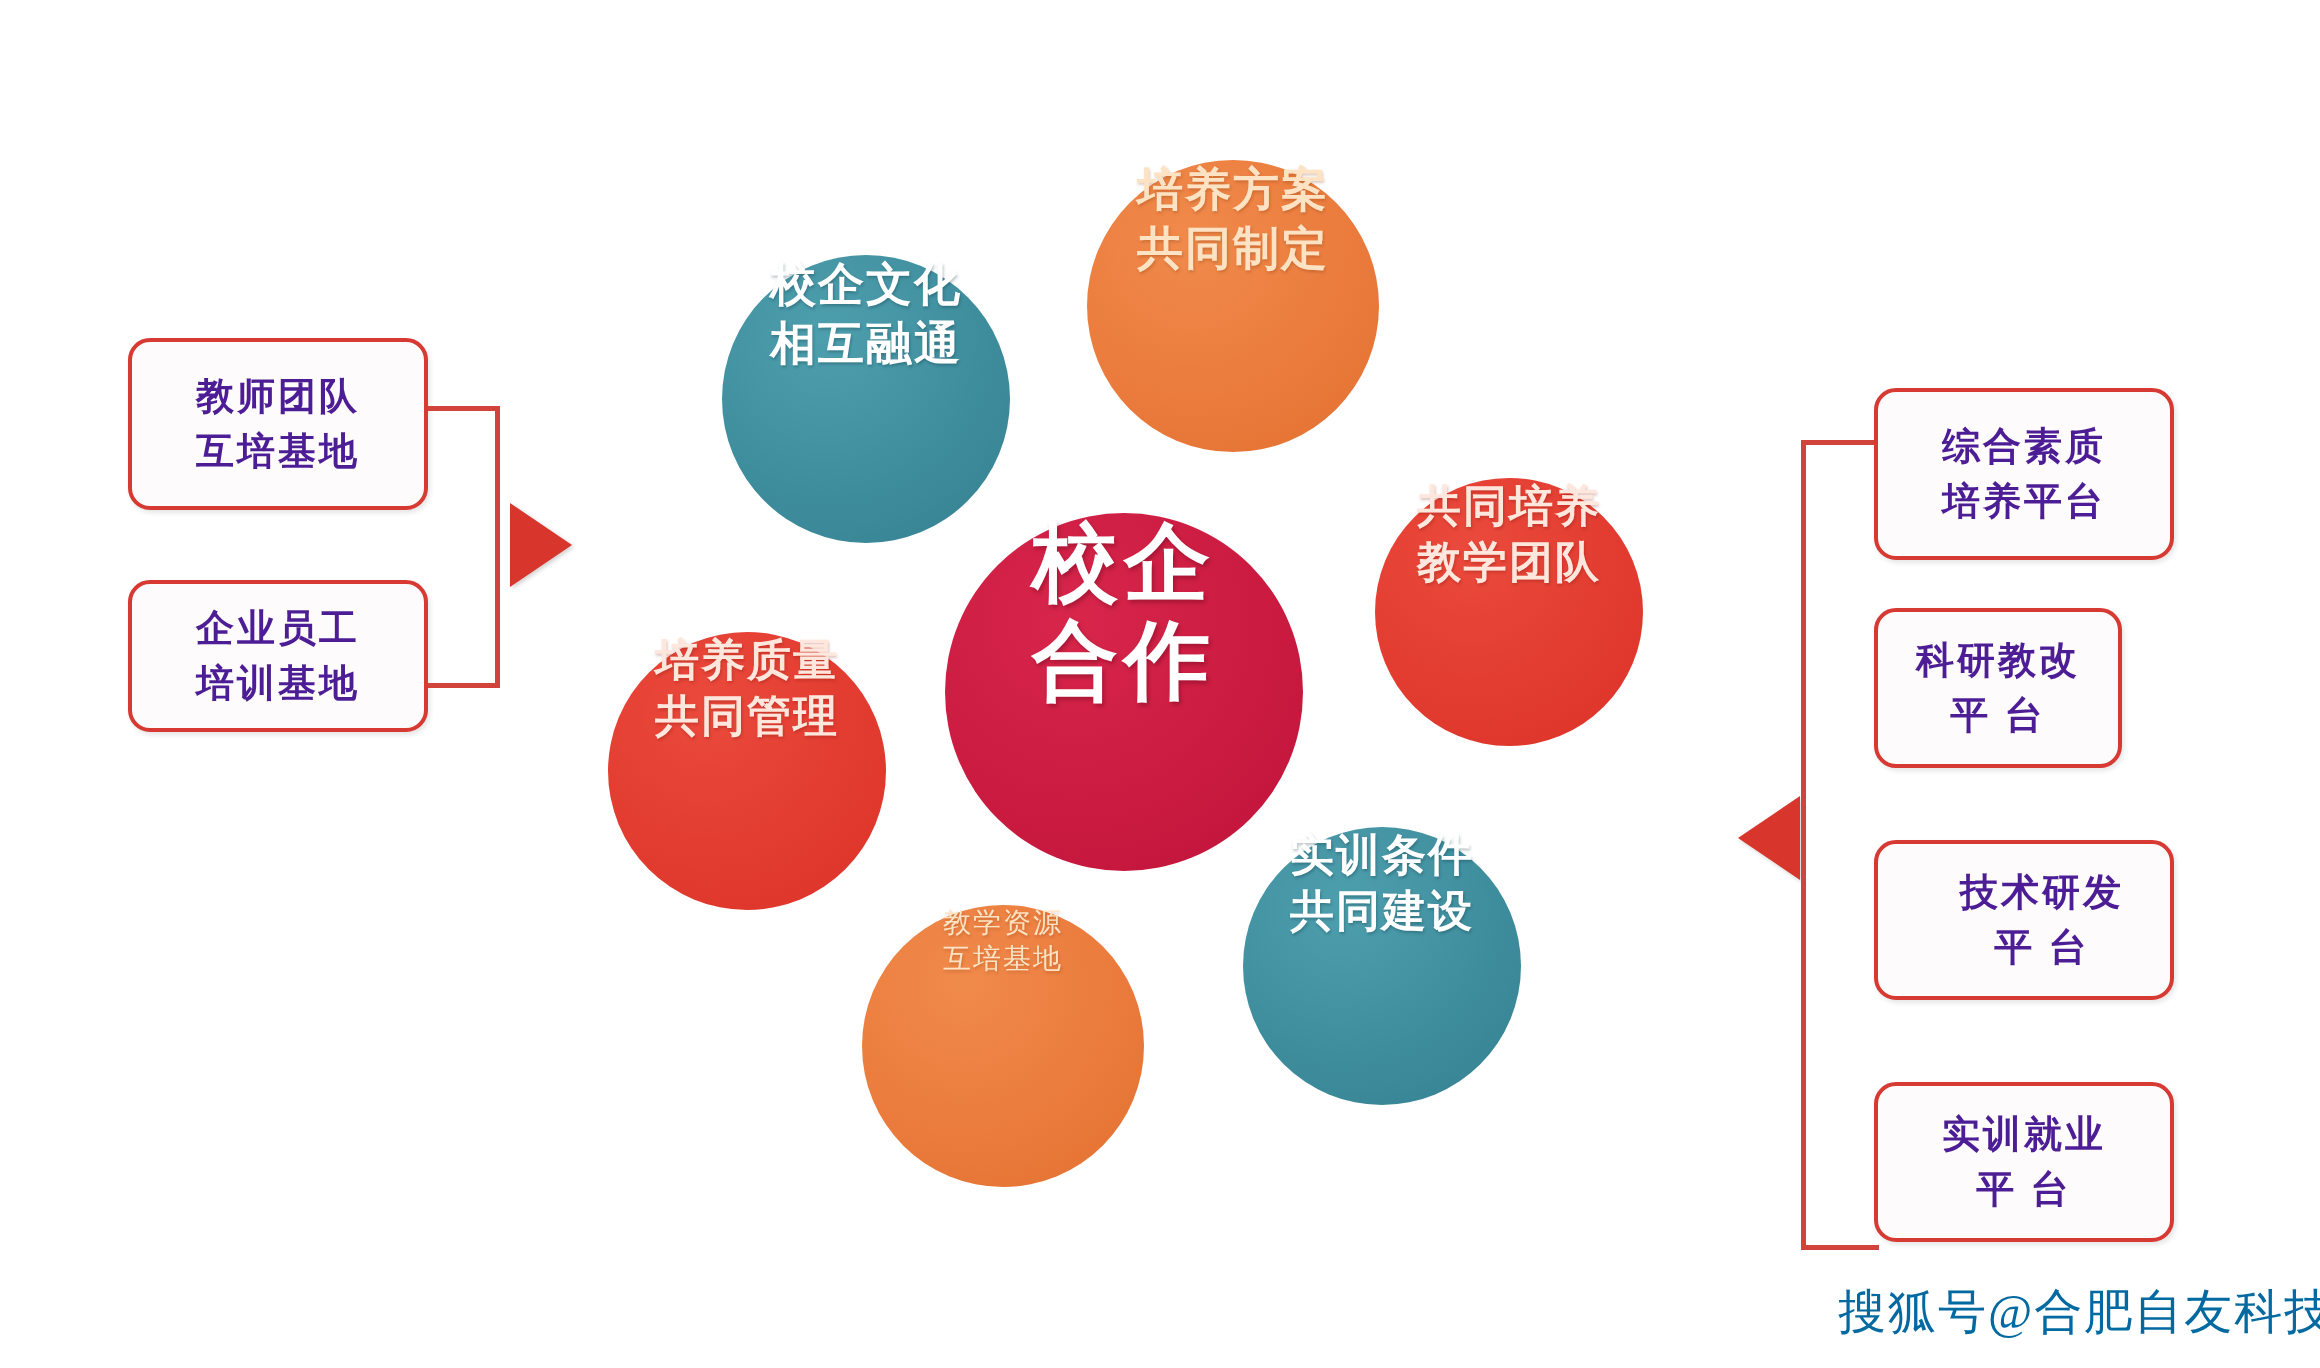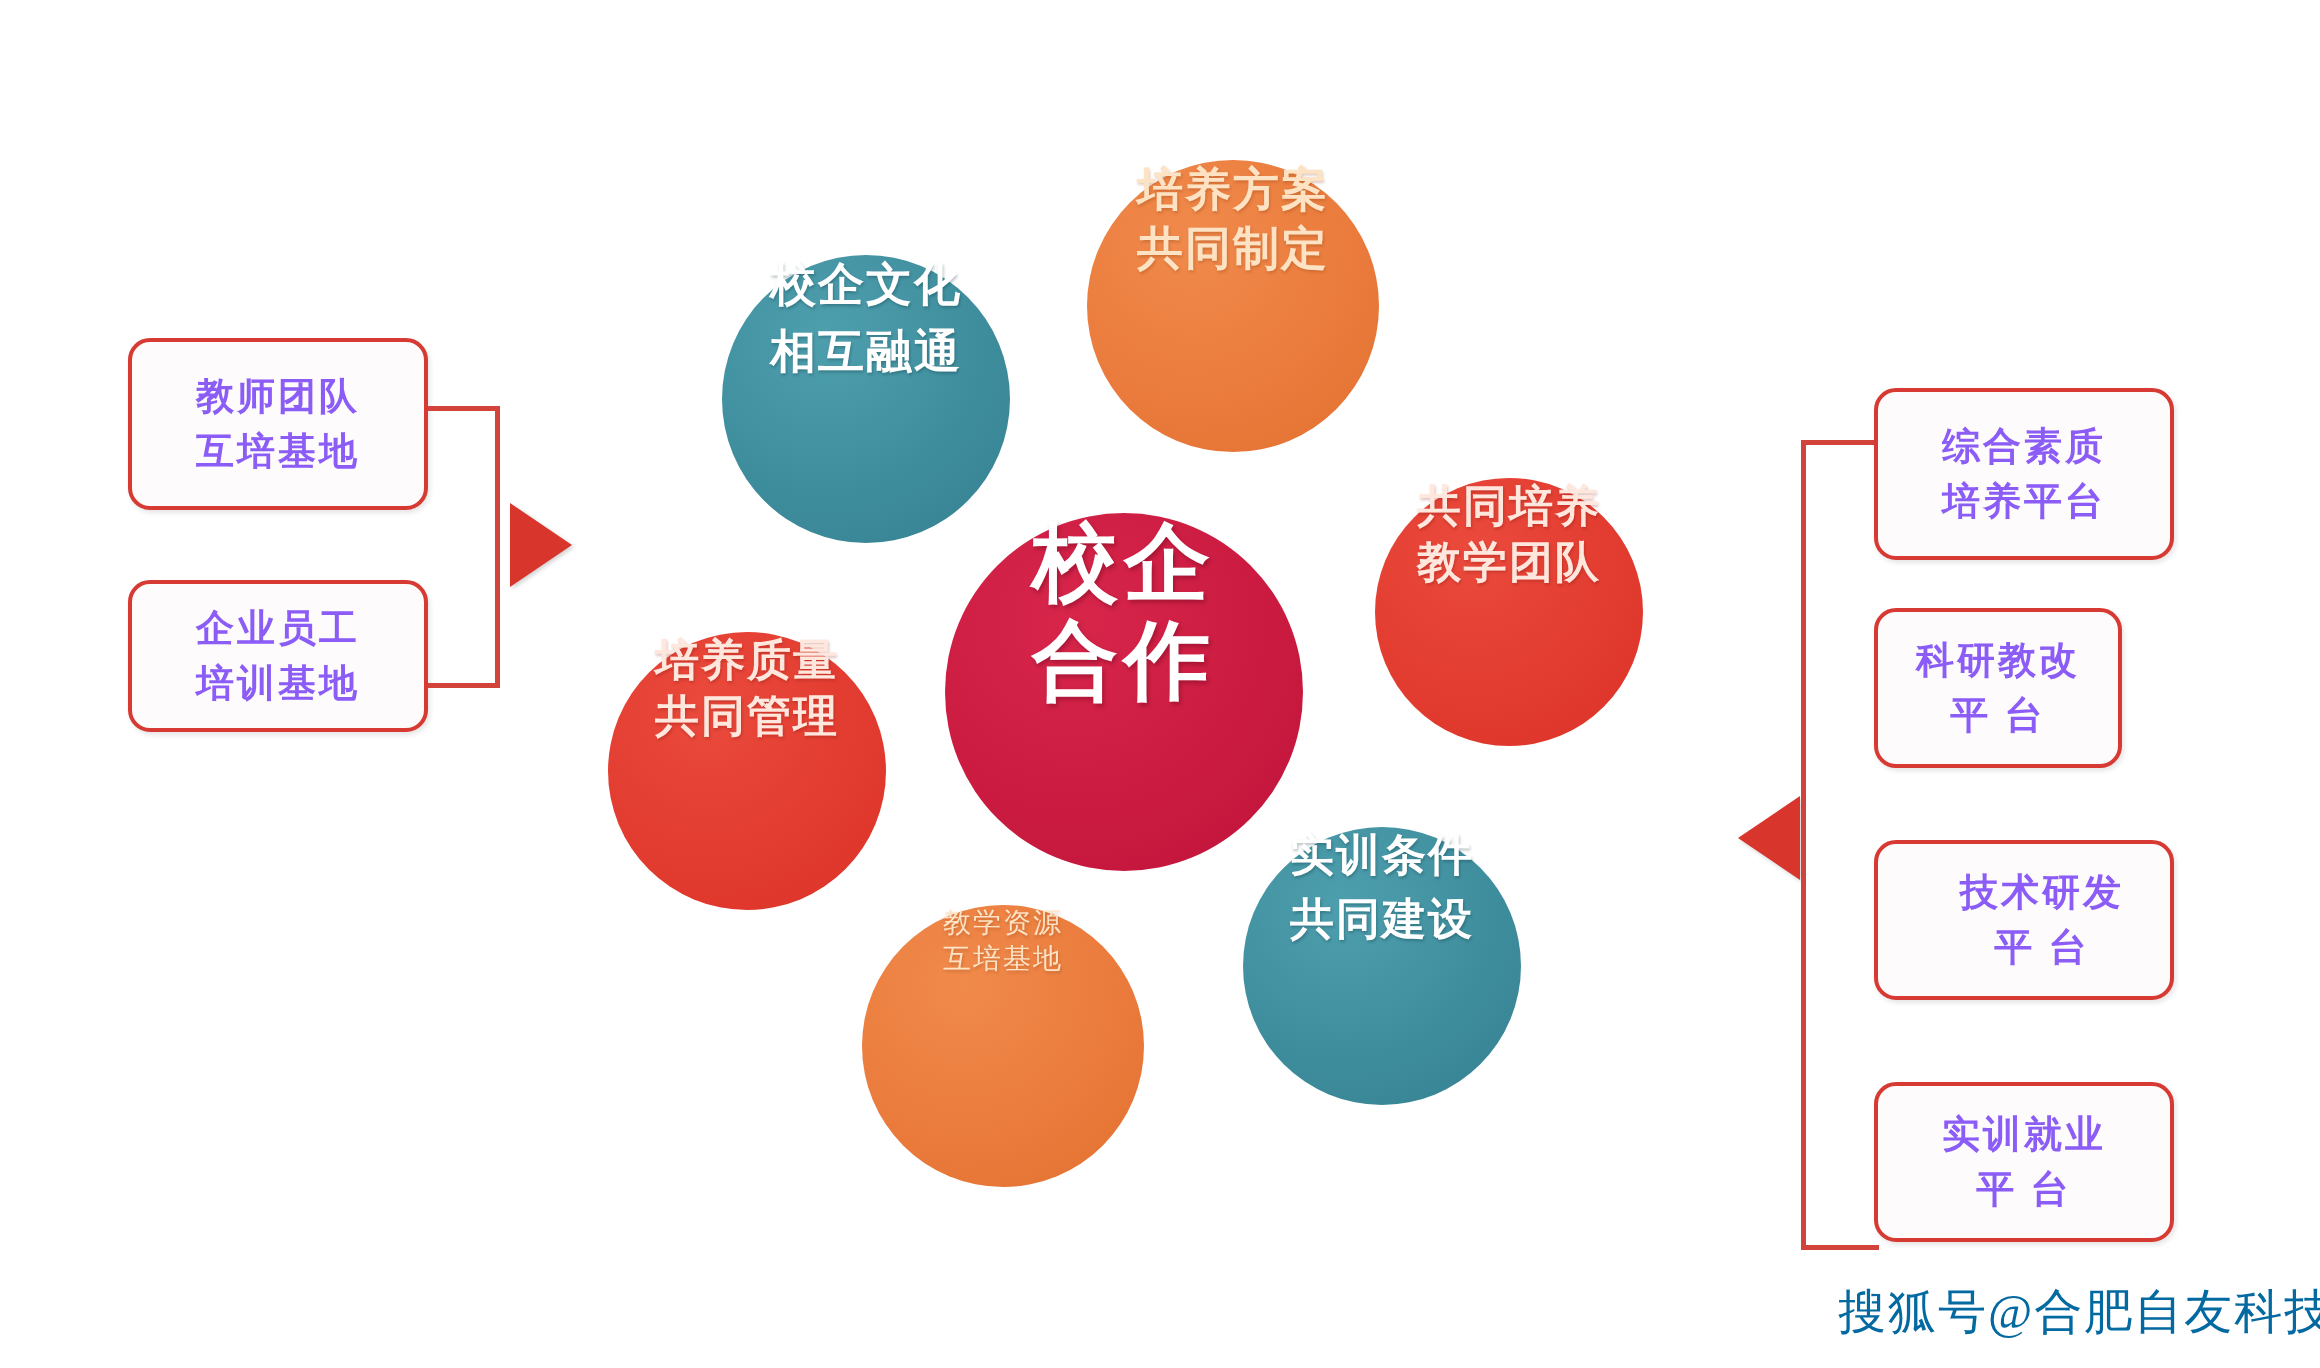--- a/index.html
+++ b/index.html
@@ -42,21 +42,20 @@
     font-size: 86px;
     font-weight: bold;
     letter-spacing: 6px;
     line-height: 1.14;
     text-shadow: 2px 3px 4px rgba(90,0,20,0.35);
   }
   .b-teal {
     background: radial-gradient(circle at 36% 28%, #4e9fae 0%, #3d8c9c 60%, #357f90 100%);
     color: #ffffff;
     text-shadow: 1px 2px 3px rgba(0,40,50,0.28);
-    gap: 8px;
   }
   .b-orange {
     background: radial-gradient(circle at 36% 28%, #f08a4b 0%, #ea7b3c 58%, #e2702f 100%);
     color: #fde3c4;
     text-shadow: 1px 2px 3px rgba(120,45,0,0.25);
   }
   .b-red {
     background: radial-gradient(circle at 36% 28%, #ea4a3c 0%, #e23b30 58%, #db3227 100%);
     color: #ffe7dd;
     text-shadow: 1px 2px 3px rgba(110,10,0,0.25);
@@ -66,21 +65,21 @@
   .card {
     position: absolute;
     box-sizing: border-box;
     border: 4px solid #d73a32;
     border-radius: 22px;
     background: #fdfbfb;
     display: flex;
     flex-direction: column;
     align-items: center;
     justify-content: center;
-    color: #8b5cf6;
+    color: #4c1d95;
     font-size: 38px;
     font-weight: bold;
     line-height: 1.45;
     letter-spacing: 3px;
     text-align: center;
     box-shadow: 2px 3px 5px rgba(0,0,0,0.10);
   }
   .card .ln { display: block; white-space: nowrap; }
 
   

